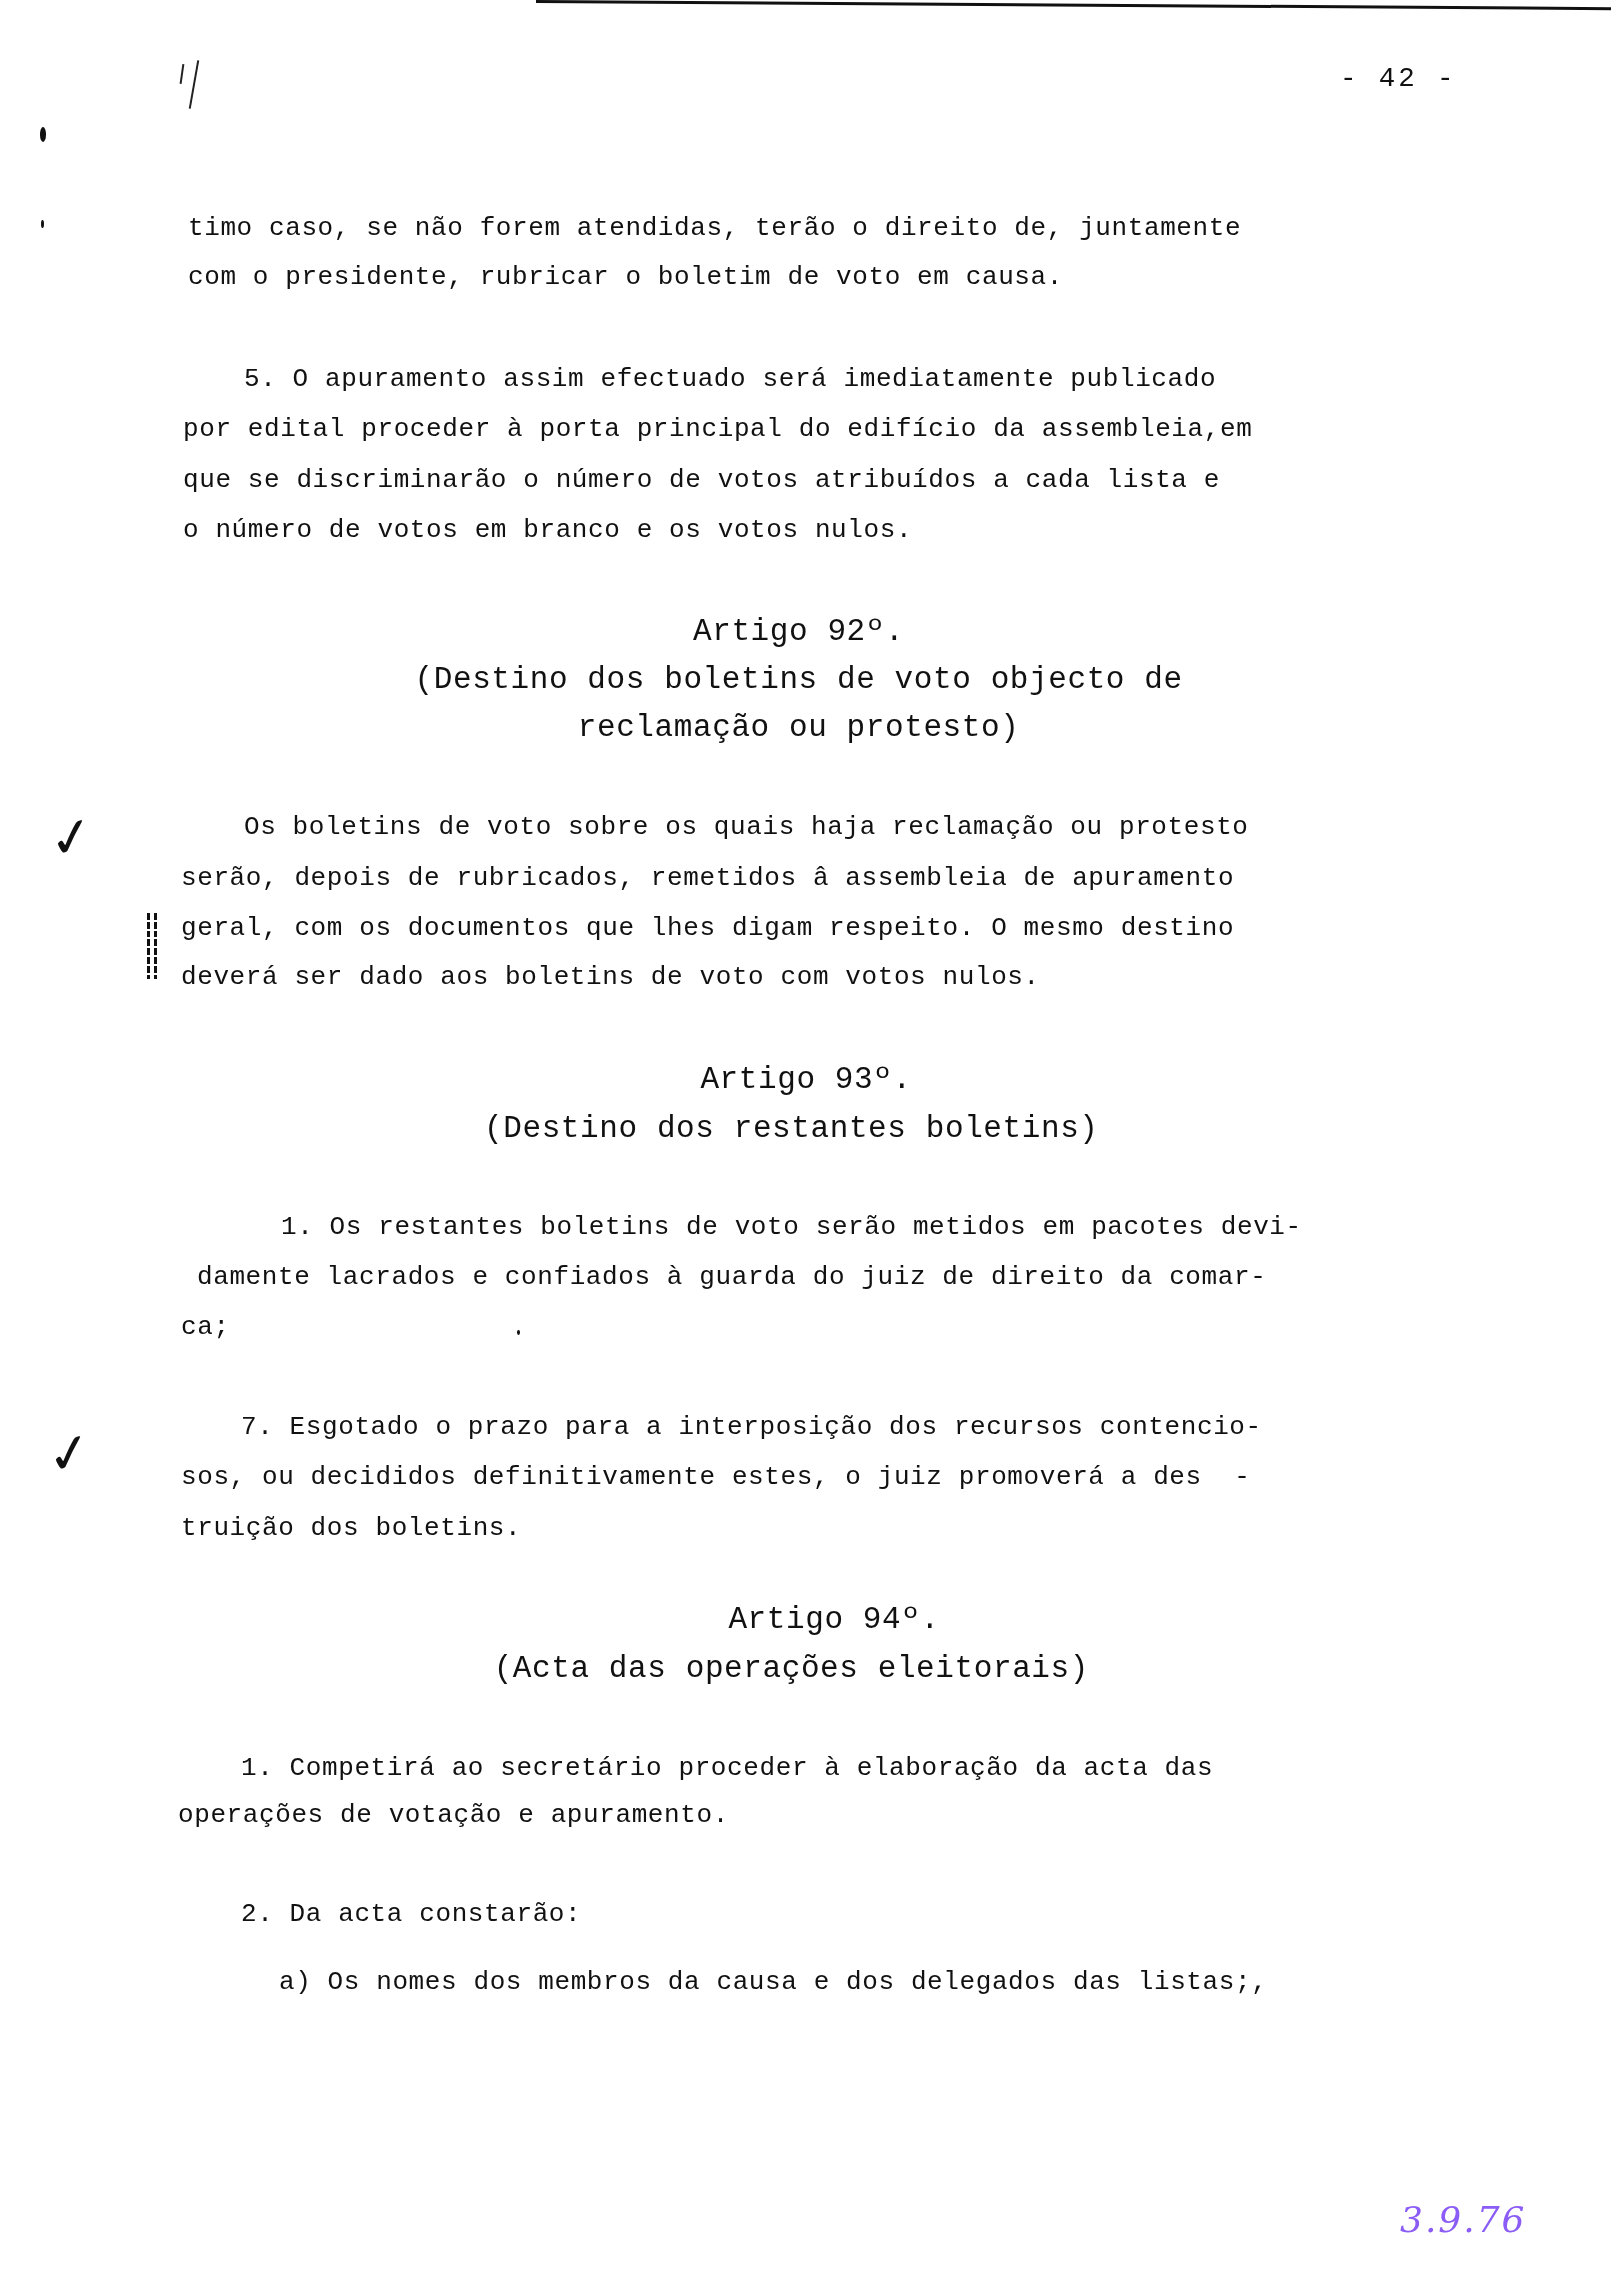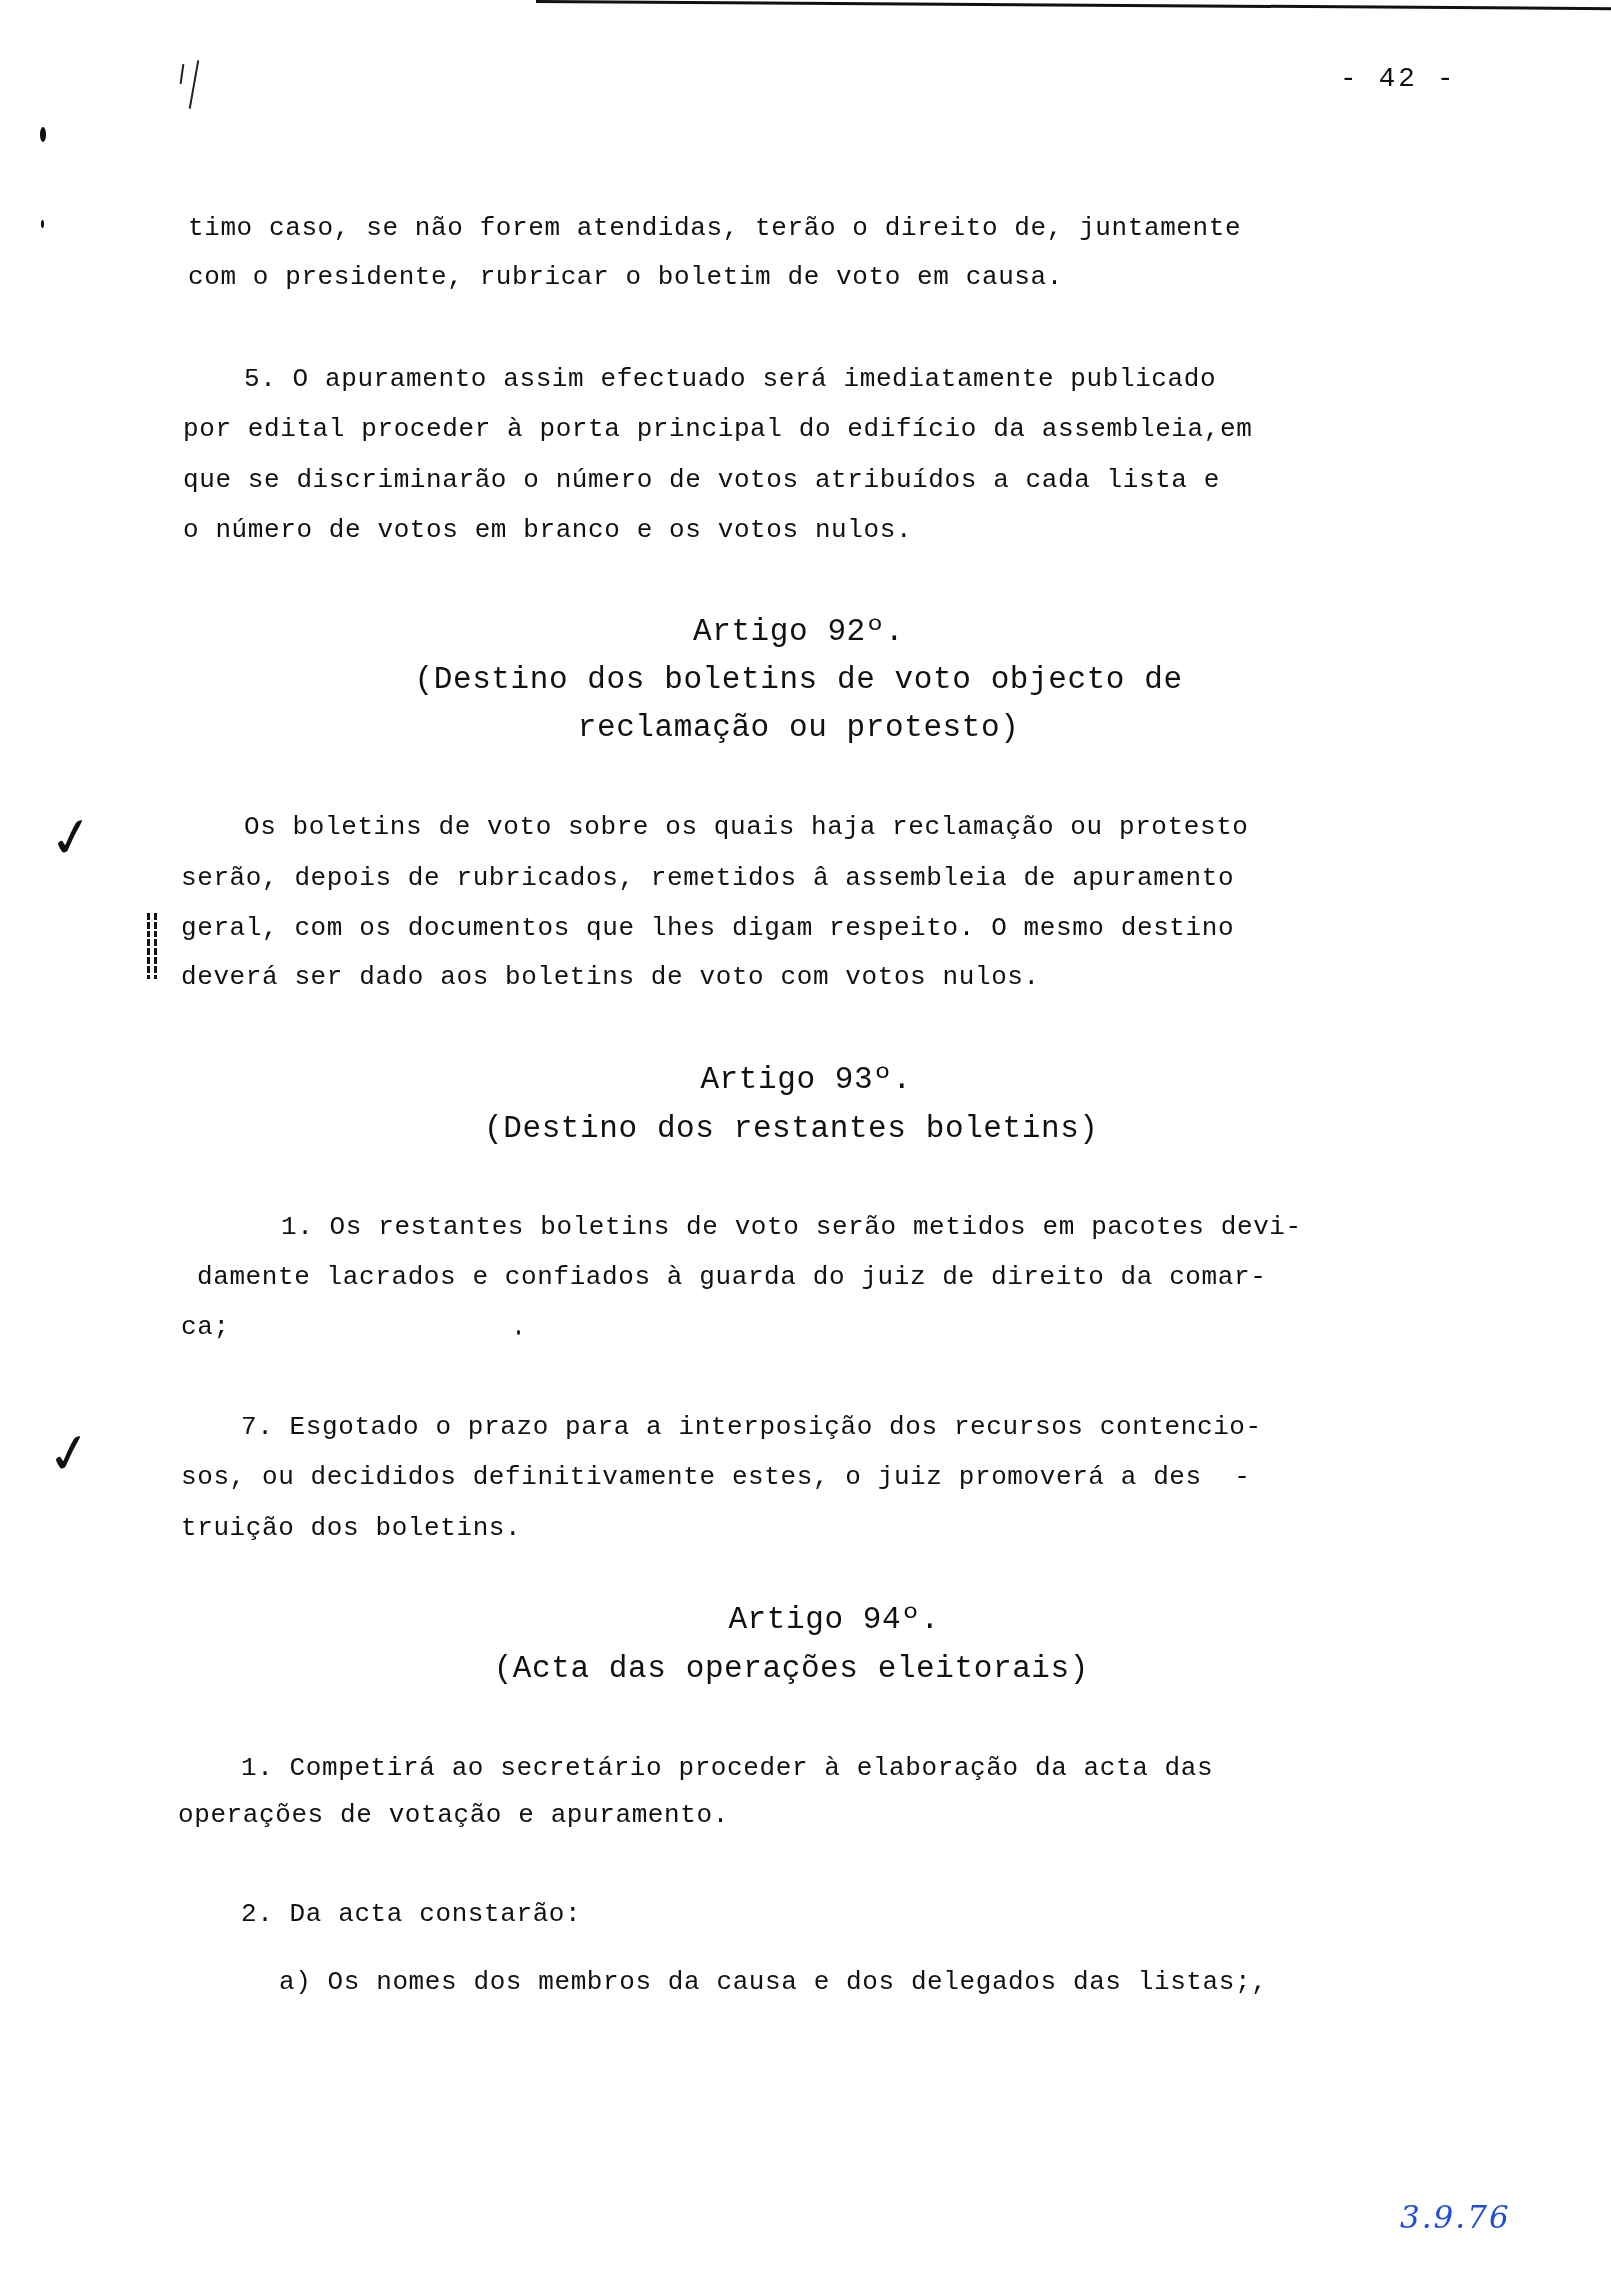--- a/index.html
+++ b/index.html
@@ -27,22 +27,22 @@
     font-size: 31px; white-space: pre; line-height: 1; letter-spacing: 0.6px;
   }
   .tick-mark {
     position: absolute; font-family: "DejaVu Serif", serif; font-size: 54px; color: #111;
   }
   .margin-bars { position: absolute; left: 147px; top: 913px; width: 10.8px; height: 66px; }
   .margin-bars span { position: absolute; top: 0; width: 2.5px; height: 100%;
     background: repeating-linear-gradient(#111 0 6.9px, transparent 6.9px 8.8px); }
   .footer-mark {
     position: absolute; left: 1400px; top: 2199px;
-    font-family: "DejaVu Serif", serif; font-style: italic; font-size: 31px;
-    letter-spacing: 2px; color: #1d4ed8;
+    font-family: "DejaVu Serif", serif; font-style: italic; font-size: 36px;
+    letter-spacing: 2px; color: #8b5cf6;
   }
 </style>
 </head>
 <body>
 
 <div class="top-rule"></div>
 
 <div class="page-number">- 42 -</div>
 
 <div class="pen-slash" style="left:181px;top:64px;height:19.7px;transform:rotate(8deg);"></div>

